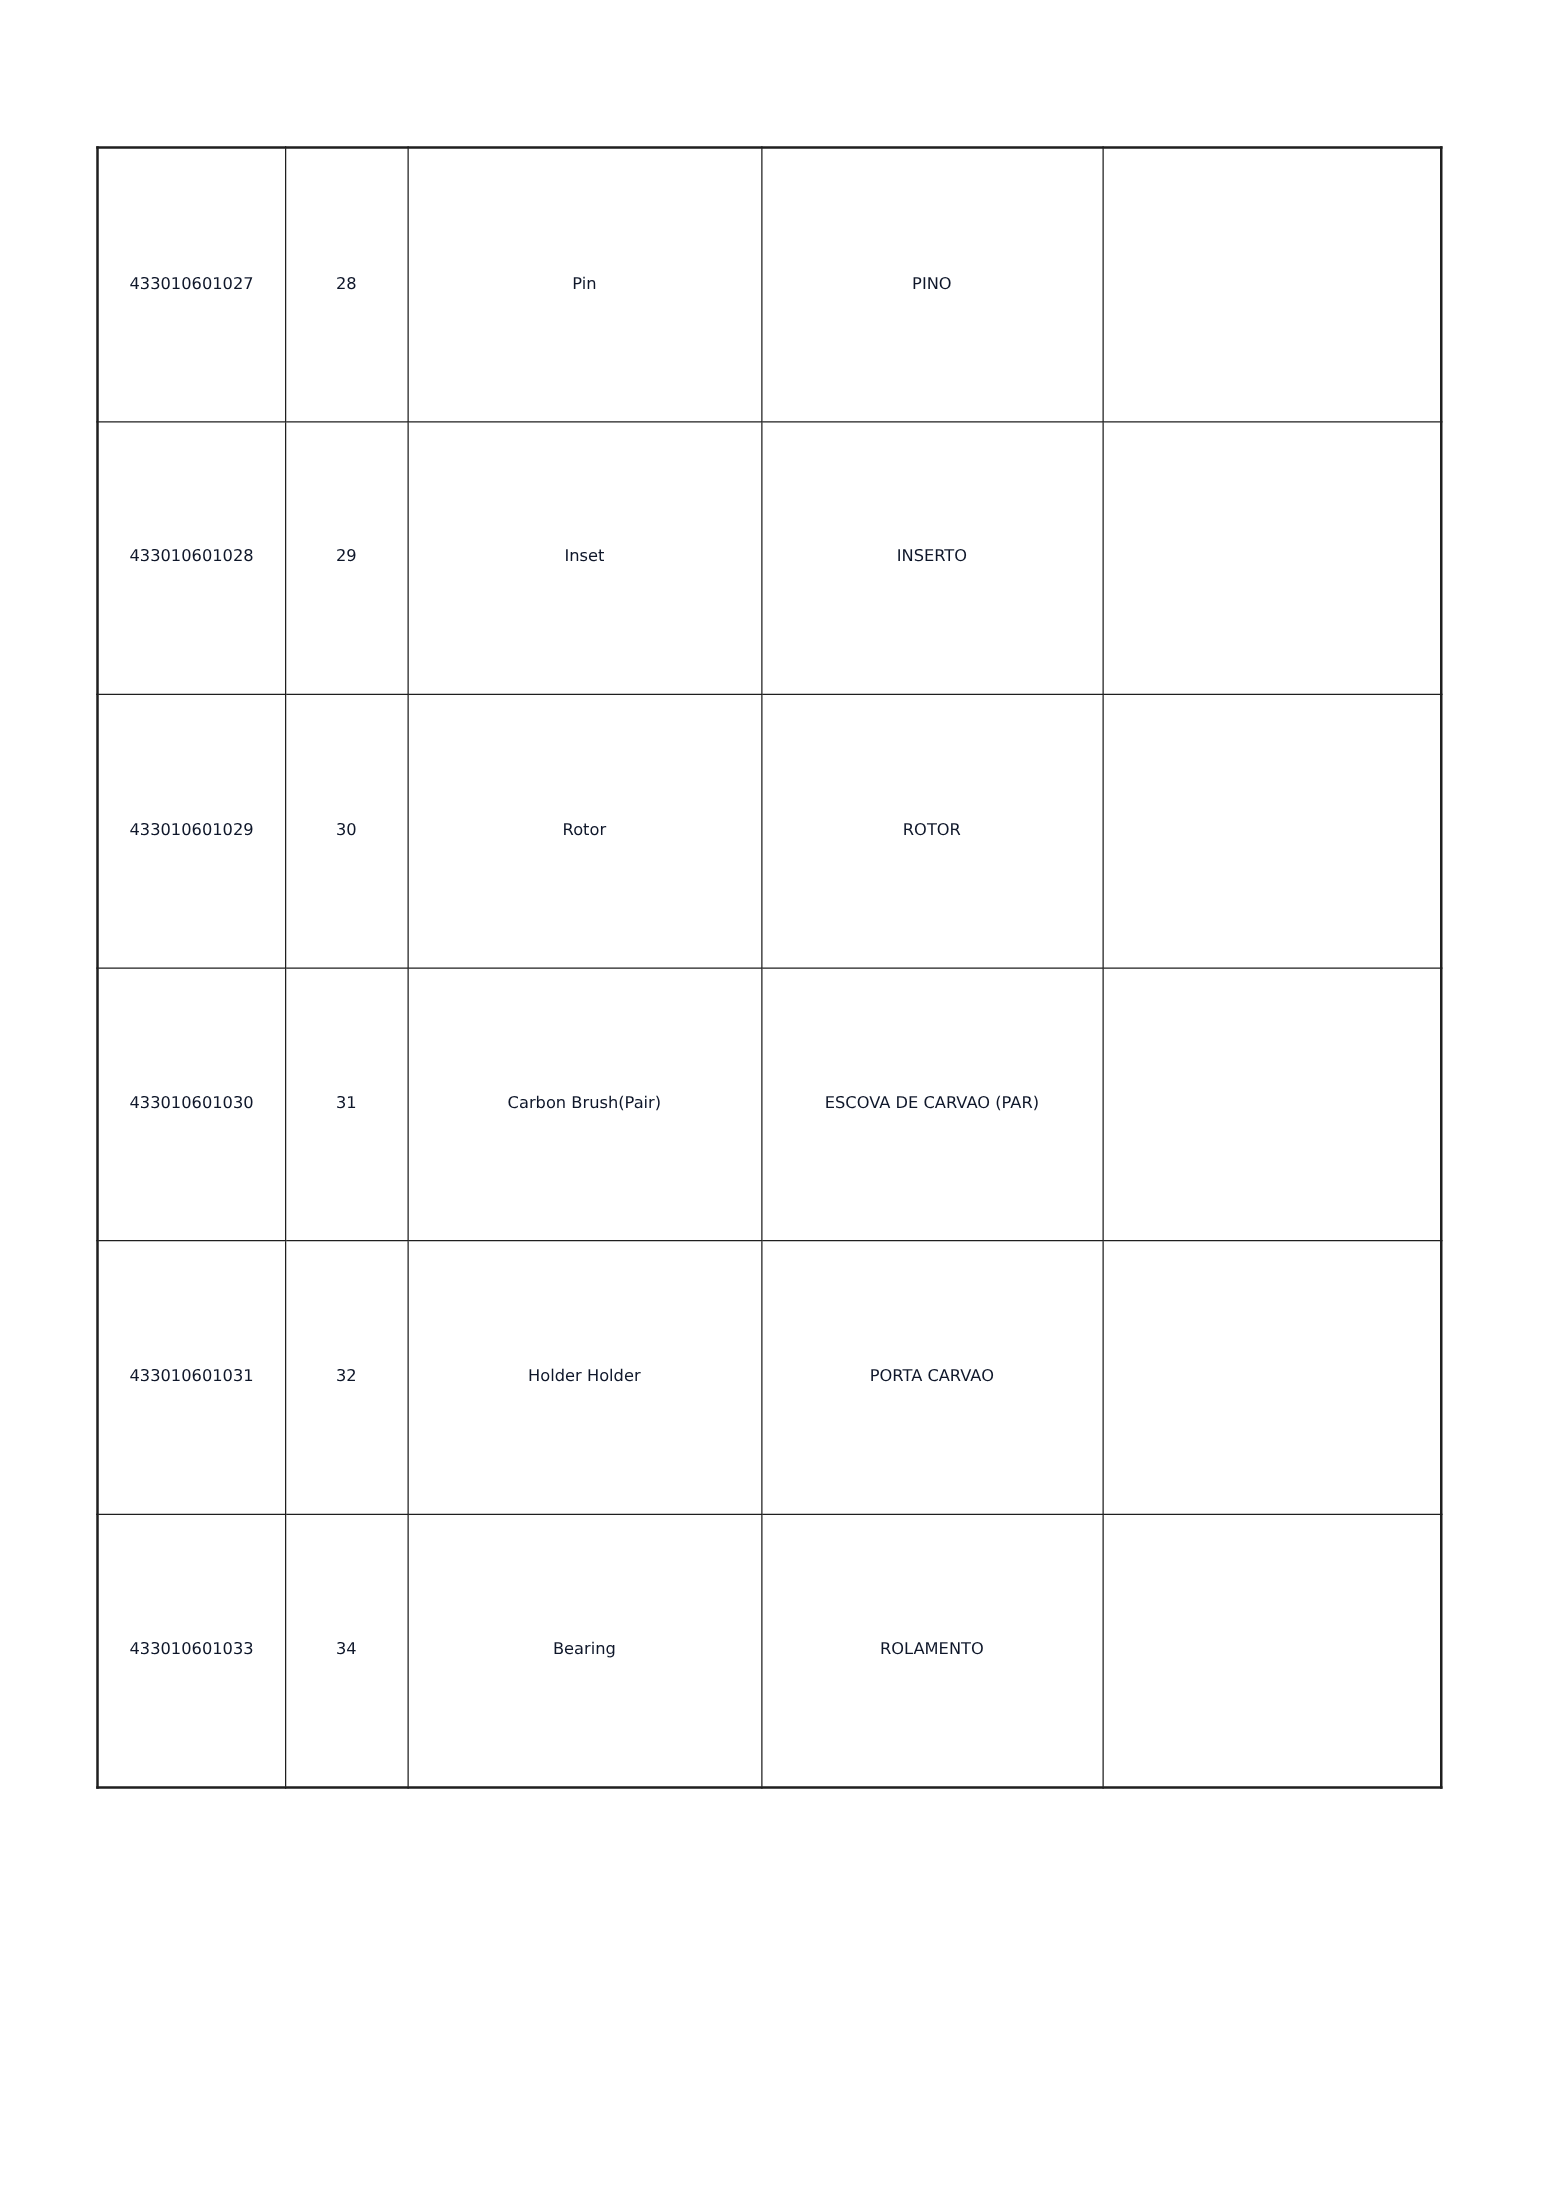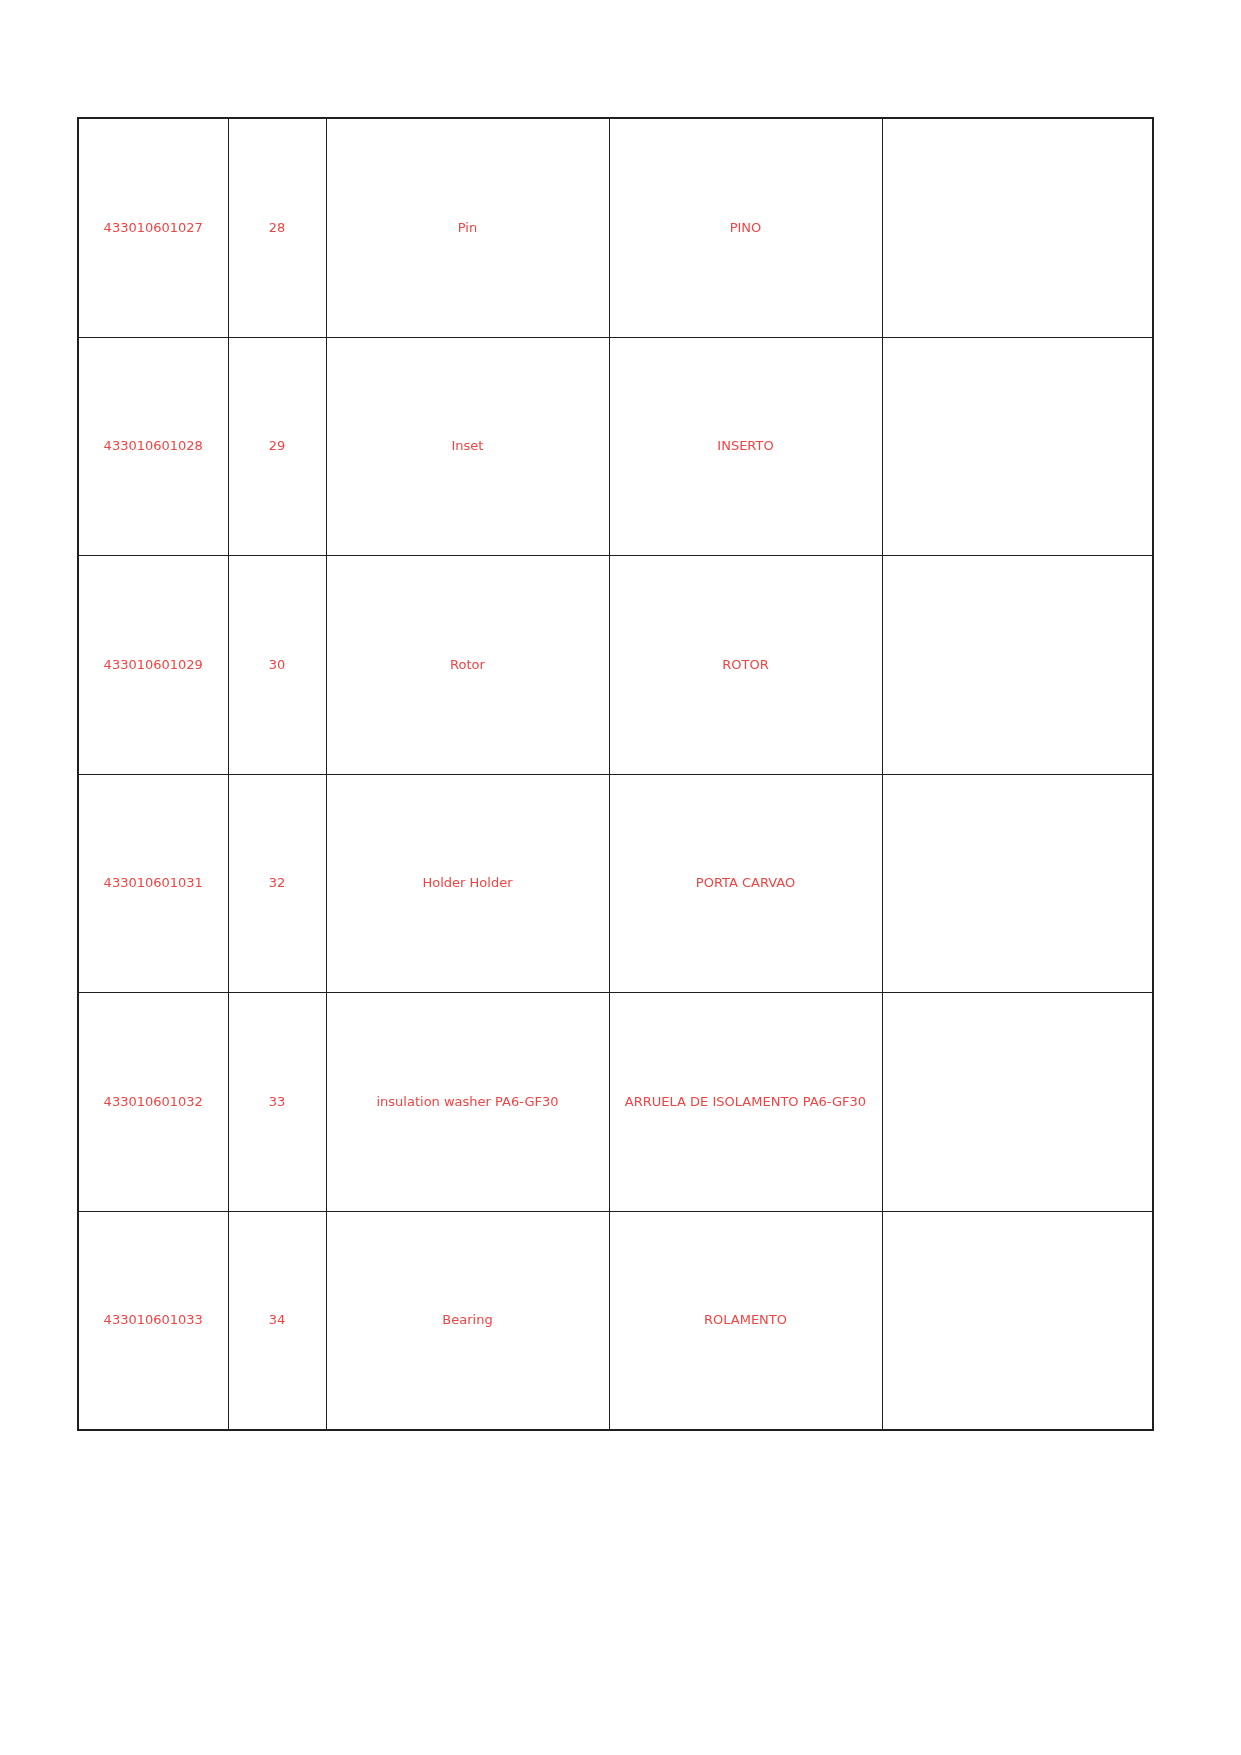--- a/index.html
+++ b/index.html
@@ -27,21 +27,21 @@
     table-layout: fixed;
     width: 1075px;
   }
   table.parts-table td {
     border: 1.5px solid #1f1f1f;
     height: 209.5px;
     text-align: center;
     vertical-align: middle;
     font-size: 13px;
     line-height: 1.25;
-    color: #ef4444;
+    color: #0f172a;
     padding: 4px 10px;
     overflow: hidden;
     word-wrap: break-word;
   }
   table.parts-table {
     border: 2px solid #1f1f1f;
   }
   .col-part   { width: 150px; }
   .col-item   { width: 98px;  }
   .col-desc-en{ width: 283px; }
@@ -76,31 +76,31 @@
         <td></td>
       </tr>
       <tr>
         <td>433010601029</td>
         <td>30</td>
         <td>Rotor</td>
         <td>ROTOR</td>
         <td></td>
       </tr>
       <tr>
+        <td>433010601030</td>
+        <td>31</td>
+        <td>Carbon Brush(Pair)</td>
+        <td>ESCOVA DE CARVAO (PAR)</td>
+        <td></td>
+      </tr>
+      <tr>
         <td>433010601031</td>
         <td>32</td>
         <td>Holder Holder</td>
         <td>PORTA CARVAO</td>
-        <td></td>
-      </tr>
-      <tr>
-        <td>433010601032</td>
-        <td>33</td>
-        <td>insulation washer PA6-GF30</td>
-        <td>ARRUELA DE ISOLAMENTO PA6-GF30</td>
         <td></td>
       </tr>
       <tr>
         <td>433010601033</td>
         <td>34</td>
         <td>Bearing</td>
         <td>ROLAMENTO</td>
         <td></td>
       </tr>
     </tbody>

